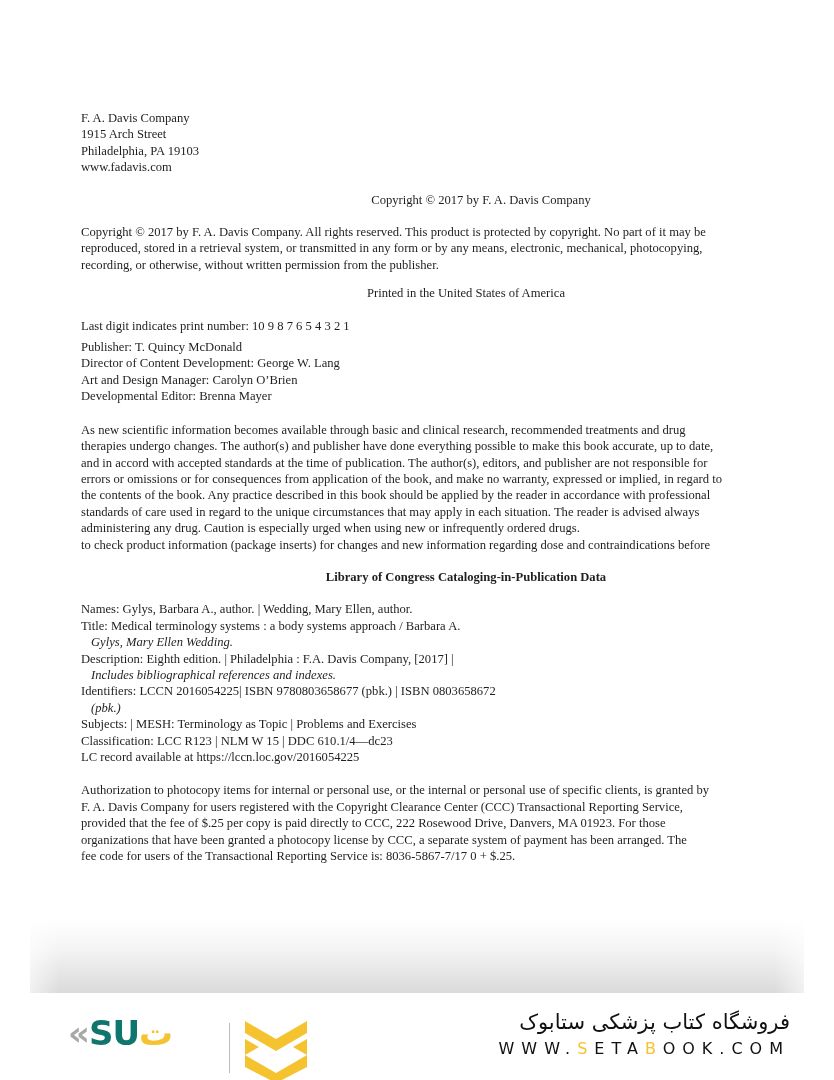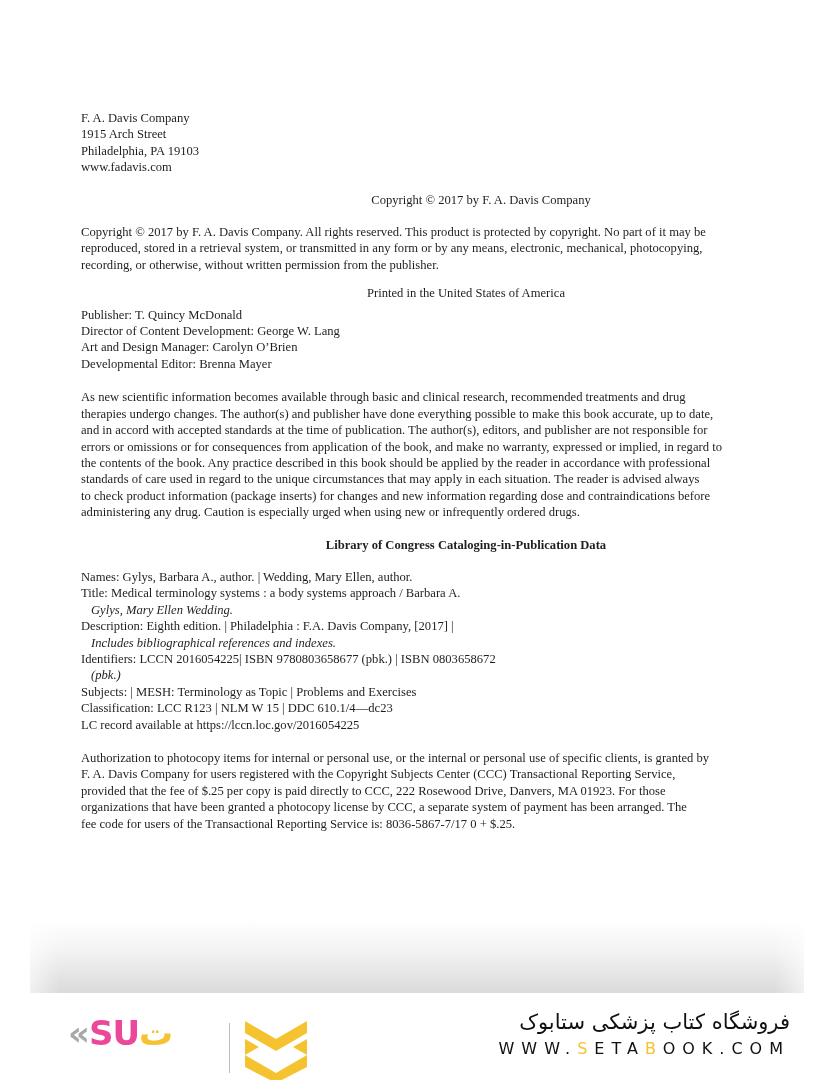--- a/index.html
+++ b/index.html
@@ -14,21 +14,21 @@
     background: linear-gradient(to bottom, #ffffff 0%, #f4f4f4 40%, #dadada 100%); }
   .banner-shade::before { content:""; position:absolute; left:0; top:0; bottom:0; width:30px;
     background: linear-gradient(to right, rgba(255,255,255,0.6), rgba(255,255,255,0)); }
   .banner-shade::after { content:""; position:absolute; right:0; top:0; bottom:0; width:30px;
     background: linear-gradient(to left, rgba(255,255,255,0.6), rgba(255,255,255,0)); }
   .footer { position: absolute; left: 0; top: 995px; width: 834px; height: 85px; background: #ffffff; }
   .logo { position: absolute; left: 68px; top: 20px; width: 240px; height: 60px; }
   .logo-latin { position: absolute; left: 0; top: 0; font-family: "DejaVu Sans", sans-serif;
     font-size: 34px; font-weight: bold; letter-spacing: -1px; line-height: 36px; }
   .logo-chev { color: #a8a8a8; }
-  .logo-s { color: #ec4899; margin-top: 36px; }
+  .logo-s { color: #0f766e; margin-top: 36px; }
   .logo-y { color: #f5c330; }
   .logo-sub { position: absolute; left: 14px; top: 37px; font-family: "DejaVu Sans", sans-serif;
     font-size: 10px; color: #ec4899; direction: rtl; white-space: nowrap; margin-top: 42px; }
   .logo-divider { position: absolute; left: 161px; top: 8px; width: 1px; height: 50px; background: #bdbdbd; }
   .logo-mark { position: absolute; left: 177px; top: 2px; width: 62px; height: 66px; }
   .shop-fa { position: absolute; right: 44px; top: 15px; font-family: "DejaVu Sans", sans-serif;
     font-size: 21px; color: #111; direction: rtl; white-space: nowrap; }
   .shop-url { position: absolute; right: 44px; top: 44px; font-family: "DejaVu Sans", sans-serif;
     font-size: 16px; letter-spacing: 7px; color: #111; white-space: nowrap; }
   .url-hl { color: #f5c330; }
@@ -47,57 +47,58 @@
   <span class="center" style="margin-top:16px; padding-left:120px;">Copyright © 2017 by F. A. Davis Company</span>
 
   <div style="margin-top:16px;">
     <span class="line">Copyright © 2017 by F. A. Davis Company. All rights reserved. This product is protected by copyright. No part of it may be</span>
     <span class="line">reproduced, stored in a retrieval system, or transmitted in any form or by any means, electronic, mechanical, photocopying,</span>
     <span class="line">recording, or otherwise, without written permission from the publisher.</span>
   </div>
 
   <span class="center" style="margin-top:12px; padding-left:90px;">Printed in the United States of America</span>
 
+  <span class="line" style="margin-top:16px;">Last digit indicates print number: 10 9 8 7 6 5 4 3 2 1</span>
 
   <div style="margin-top:5px;">
     <span class="line">Publisher: T. Quincy McDonald</span>
     <span class="line">Director of Content Development: George W. Lang</span>
     <span class="line">Art and Design Manager: Carolyn O’Brien</span>
     <span class="line">Developmental Editor: Brenna Mayer</span>
   </div>
 
   <div style="margin-top:17px;">
     <span class="line">As new scientific information becomes available through basic and clinical research, recommended treatments and drug</span>
     <span class="line">therapies undergo changes. The author(s) and publisher have done everything possible to make this book accurate, up to date,</span>
     <span class="line">and in accord with accepted standards at the time of publication. The author(s), editors, and publisher are not responsible for</span>
     <span class="line">errors or omissions or for consequences from application of the book, and make no warranty, expressed or implied, in regard to</span>
     <span class="line">the contents of the book. Any practice described in this book should be applied by the reader in accordance with professional</span>
     <span class="line">standards of care used in regard to the unique circumstances that may apply in each situation. The reader is advised always</span>
+    <span class="line">administering any drug. Caution is especially urged when using new or infrequently ordered drugs.</span>
     <span class="line">to check product information (package inserts) for changes and new information regarding dose and contraindications before</span>
-    <span class="line">administering any drug. Caution is especially urged when using new or infrequently ordered drugs.</span>
   </div>
 
   <span class="center bold" style="margin-top:16px; padding-left:90px;">Library of Congress Cataloging-in-Publication Data</span>
 
   <div style="margin-top:16px;">
     <span class="line">Names: Gylys, Barbara A., author. | Wedding, Mary Ellen, author.</span>
     <span class="line">Title: Medical terminology systems : a body systems approach / Barbara A.</span>
     <span class="line indent">Gylys, Mary Ellen Wedding.</span>
     <span class="line">Description: Eighth edition. | Philadelphia : F.A. Davis Company, [2017] |</span>
     <span class="line indent">Includes bibliographical references and indexes.</span>
     <span class="line">Identifiers: LCCN 2016054225| ISBN 9780803658677 (pbk.) | ISBN 0803658672</span>
     <span class="line indent">(pbk.)</span>
     <span class="line">Subjects: | MESH: Terminology as Topic | Problems and Exercises</span>
     <span class="line">Classification: LCC R123 | NLM W 15 | DDC 610.1/4—dc23</span>
     <span class="line">LC record available at https://lccn.loc.gov/2016054225</span>
   </div>
 
   <div style="margin-top:17px;">
     <span class="line">Authorization to photocopy items for internal or personal use, or the internal or personal use of specific clients, is granted by</span>
-    <span class="line">F. A. Davis Company for users registered with the Copyright Subjects Center (CCC) Transactional Reporting Service,</span>
+    <span class="line">F. A. Davis Company for users registered with the Copyright Clearance Center (CCC) Transactional Reporting Service,</span>
     <span class="line">provided that the fee of $.25 per copy is paid directly to CCC, 222 Rosewood Drive, Danvers, MA 01923. For those</span>
     <span class="line">organizations that have been granted a photocopy license by CCC, a separate system of payment has been arranged. The</span>
     <span class="line">fee code for users of the Transactional Reporting Service is: 8036-5867-7/17 0 + $.25.</span>
   </div>
 </div>
 
 <div class="banner-shade"></div>
 
 <div class="footer">
   <div class="logo">

